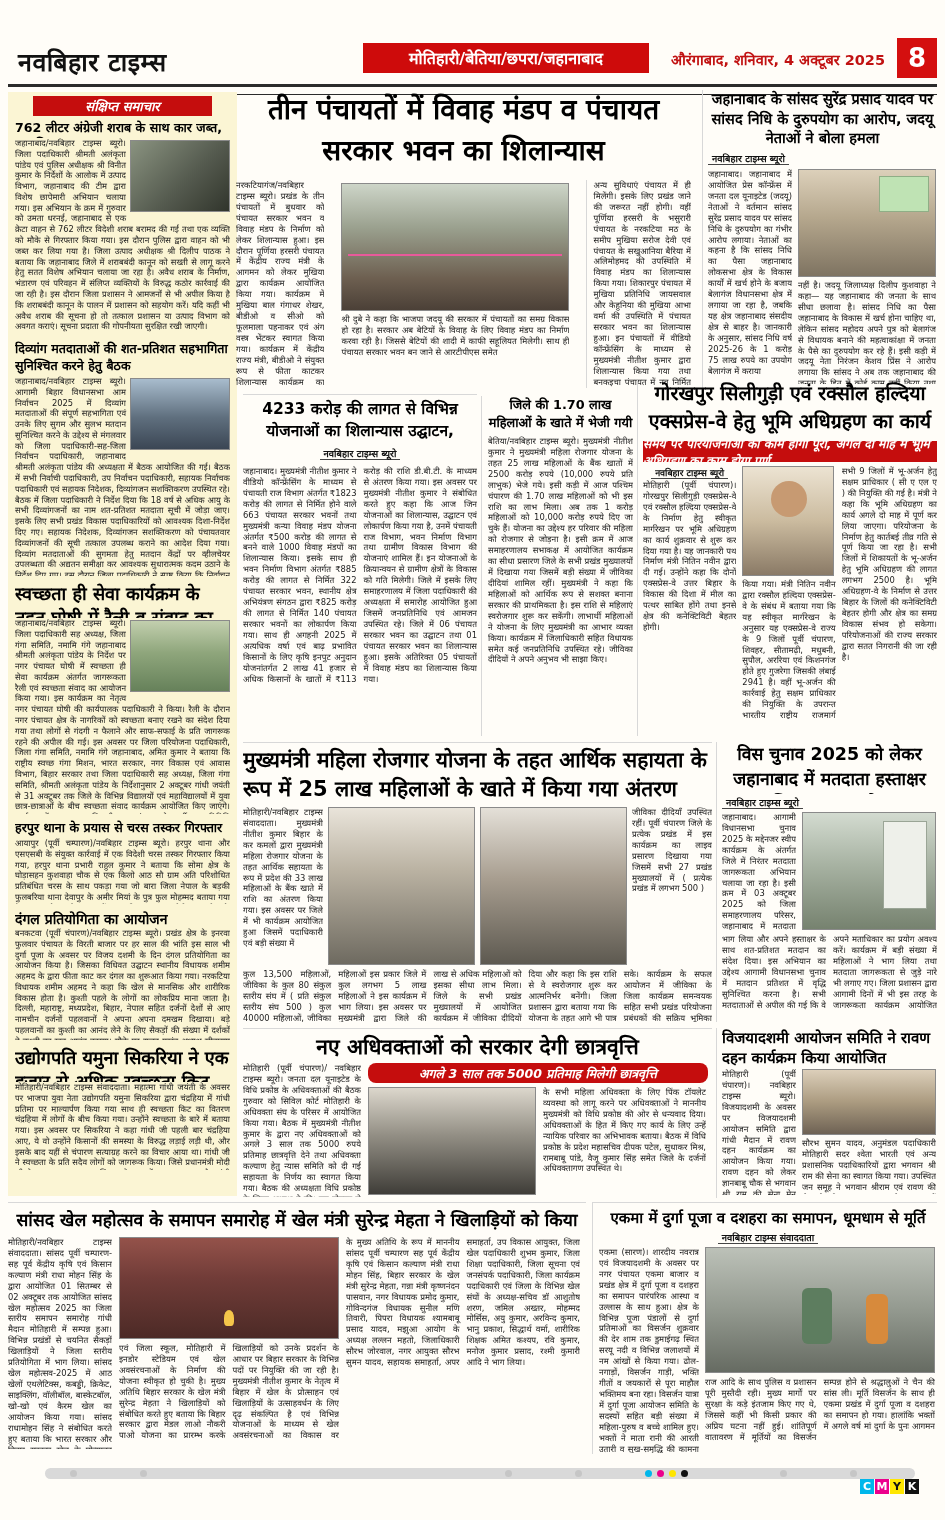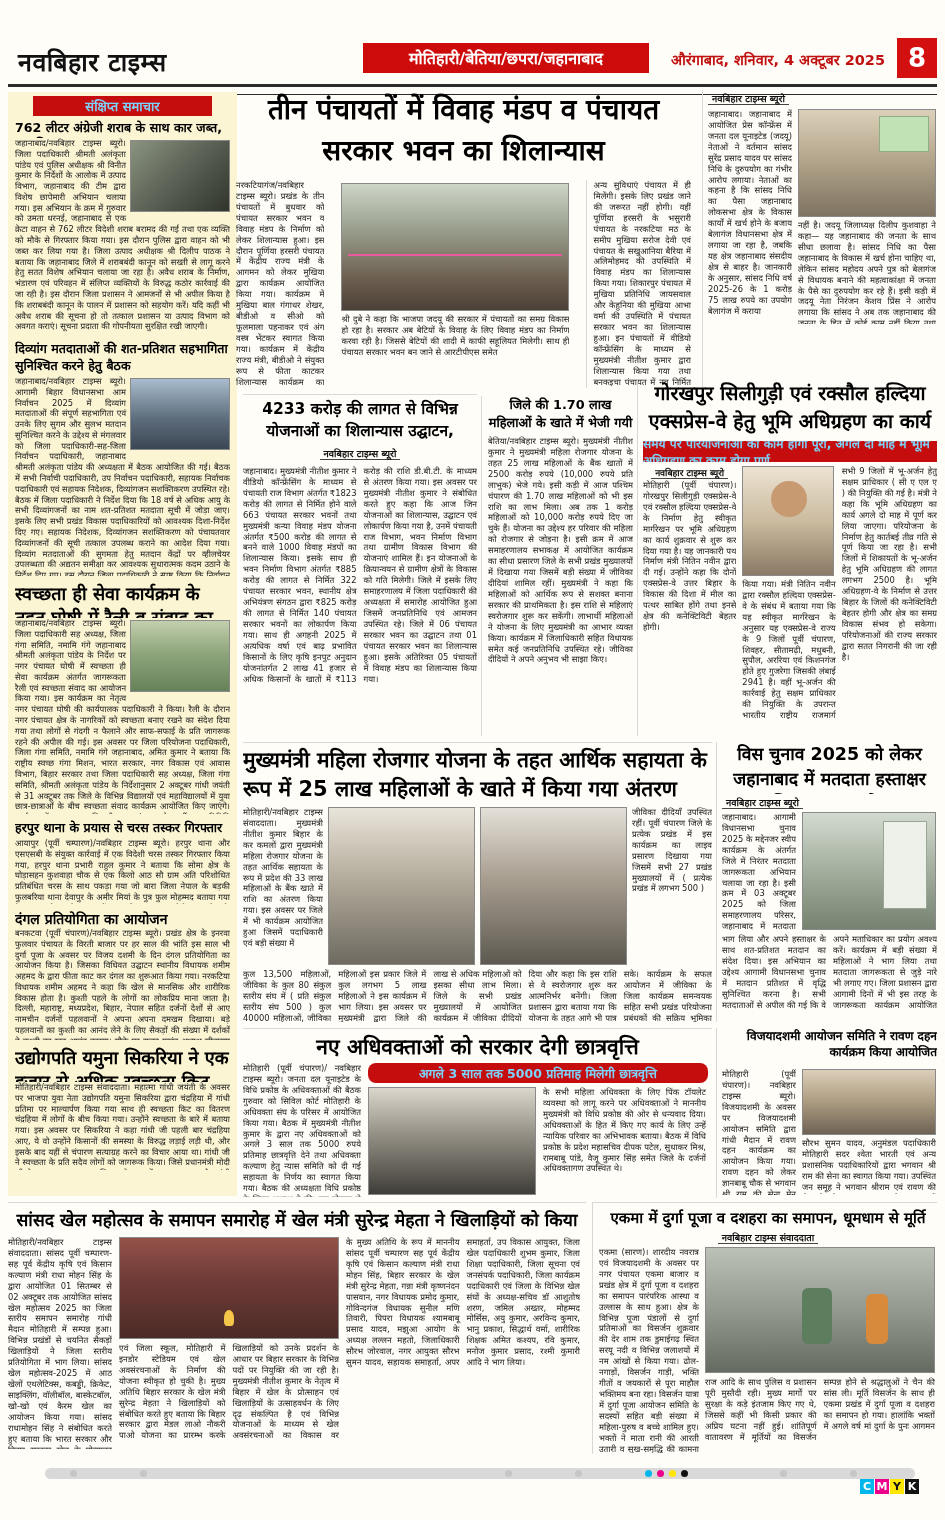--- a/index.html
+++ b/index.html
@@ -14,21 +14,21 @@
   .pagebox{position:absolute;right:0;top:2px;width:40px;height:40px;background:#d40f0f;color:#fff;
            font-size:26px;font-weight:bold;display:flex;align-items:center;justify-content:center;}
   .rules{position:absolute;left:8px;top:84px;width:929px;height:7px;border-top:3px solid #2b2b2b;border-bottom:1px solid #2b2b2b;}
   
   .region{position:absolute;overflow:hidden;}
   .body{font-size:8.4px;line-height:1.3;text-align:justify;color:#1c1c1c;overflow:hidden;}
   .hl{font-weight:bold;color:#000;overflow:hidden;}
   .byline{font-size:9.5px;font-weight:bold;text-align:center;overflow:hidden;}
   .byline span{border-bottom:1px solid #444;padding:0 4px;}
   .photo{border:1px solid #8a8a8a;box-sizing:border-box;flex:none;}
-  .banner{background:#c50d0d;color:#7dd3fc;font-weight:bold;display:flex;align-items:center;justify-content:center;overflow:hidden;}
+  .banner{background:#c50d0d;color:#ffffff;font-weight:bold;display:flex;align-items:center;justify-content:center;overflow:hidden;font-style:italic;}
   .cols2{column-count:2;column-gap:7px;}
   .cols5{column-count:5;column-gap:7px;}
   .row{display:flex;}
   .vr{border-left:1px solid #d8d8d8;}
   
   #rail{left:8px;top:92px;width:229px;height:1104px;background:#fbf5d4;padding:4px 7px;box-sizing:border-box;}
   #rail .sechead{height:20px;margin:0 18px 4px 18px;font-size:13px;}
   .brief .hl{font-size:13px;line-height:1.3;}
   .brief .body{font-size:8.3px;}
   .brief{margin-bottom:6px;}
@@ -103,20 +103,21 @@
         <div class="photo" style="width:228px;height:128px;background:linear-gradient(180deg,#cdd5c8 0%,#9aa08e 35%,#6d5f50 75%,#4b4037);position:relative;">
           <span style="position:absolute;left:6px;right:6px;top:70px;height:2px;background:#e85a9b;display:block;"></span>
         </div>
         <div class="body" style="width:228px;height:74px;margin-top:3px;">श्री दुबे ने कहा कि भाजपा जदयू की सरकार में पंचायतों का समग्र विकास हो रहा है। सरकार अब बेटियों के विवाह के लिए विवाह मंडप का निर्माण करवा रही है। जिससे बेटियों की शादी में काफी सहूलियत मिलेगी। साथ ही पंचायत सरकार भवन बन जाने से आरटीपीएस समेत</div>
       </div>
       <div class="body vr" style="width:108px;height:208px;padding-left:6px;">अन्य सुविधाएं पंचायत में ही मिलेंगी। इसके लिए प्रखंड जाने की जरूरत नहीं होगी। वहीं पूर्णिया हरसरी के भसुरारी पंचायत के नरकटिया मठ के समीप मुखिया सरोज देवी एवं पंचायत के सखुआनिया बैरिया में अलिमोहमद की उपस्थिति में विवाह मंडप का शिलान्यास किया गया। शिकारपुर पंचायत में मुखिया प्रतिनिधि जायसवाल और केहुनिया की मुखिया आभा वर्मा की उपस्थिति में पंचायत सरकार भवन का शिलान्यास हुआ। इन पंचायतों में वीडियो कॉन्फ्रेंसिंग के माध्यम से मुख्यमंत्री नीतीश कुमार द्वारा शिलान्यास किया गया तथा बनकइचा पंचायत में नव निर्मित पंचायत सरकार भवन का उद्घाटन भी किया गया।</div>
     </div>
   </div>
 
   <div class="region vr" style="left:702px;top:90px;width:235px;height:302px;padding-left:5px;box-sizing:border-box;">
+    <div class="hl" style="height:60px;font-size:14.5px;line-height:1.35;text-align:center;">जहानाबाद के सांसद सुरेंद्र प्रसाद यादव पर सांसद निधि के दुरुपयोग का आरोप, जदयू नेताओं ने बोला हमला</div>
     <div class="byline" style="height:15px;margin:2px 0;text-align:left;"><span>नवबिहार टाइम्स ब्यूरो</span></div>
     <div class="row" style="gap:6px;">
       <div class="body" style="width:84px;height:218px;">जहानाबाद। जहानाबाद में आयोजित प्रेस कॉन्फ्रेंस में जनता दल यूनाइटेड (जदयू) नेताओं ने वर्तमान सांसद सुरेंद्र प्रसाद यादव पर सांसद निधि के दुरुपयोग का गंभीर आरोप लगाया। नेताओं का कहना है कि सांसद निधि का पैसा जहानाबाद लोकसभा क्षेत्र के विकास कार्यों में खर्च होने के बजाय बेलागंज विधानसभा क्षेत्र में लगाया जा रहा है, जबकि यह क्षेत्र जहानाबाद संसदीय क्षेत्र से बाहर है। जानकारी के अनुसार, सांसद निधि वर्ष 2025-26 के 1 करोड़ 75 लाख रुपये का उपयोग बेलागंज में कराया</div>
       <div style="width:138px;">
         <div class="photo" style="width:138px;height:108px;background:linear-gradient(180deg,#dcd0ba,#b5a78d 45%,#7e7361);position:relative;">
           <span style="position:absolute;right:6px;top:6px;width:48px;height:34px;background:#bfe3b4;border:1px solid #8fae86;display:block;"></span>
         </div>
         <div class="body" style="width:138px;height:104px;margin-top:3px;">नहीं है। जदयू जिलाध्यक्ष दिलीप कुशवाहा ने कहा— यह जहानाबाद की जनता के साथ सीधा छलावा है। सांसद निधि का पैसा जहानाबाद के विकास में खर्च होना चाहिए था, लेकिन सांसद महोदय अपने पुत्र को बेलागंज से विधायक बनाने की महत्वाकांक्षा में जनता के पैसे का दुरुपयोग कर रहे हैं। इसी कड़ी में जदयू नेता निरंजन केशव प्रिंस ने आरोप लगाया कि सांसद ने अब तक जहानाबाद की जनता के हित में कोई काम नहीं किया तथा जनता के साथ विश्वासघात किया है। जदयू नेताओं ने इसकी जांच एवं पंचायतवार किए गए कार्यों का ब्यौरा सार्वजनिक करने की मांग की है।</div>
       </div>
     </div>
@@ -182,21 +183,21 @@
         <div class="banner" style="height:20px;font-size:12.5px;border-radius:8px;">अगले 3 साल तक 5000 प्रतिमाह मिलेगी छात्रवृत्ति</div>
         <div class="row" style="gap:7px;margin-top:4px;">
           <div class="photo" style="width:168px;height:108px;background:linear-gradient(180deg,#dcd7cc,#928e84 45%,#3f3d38);"></div>
           <div class="body" style="width:163px;height:108px;">के सभी महिला अधिवक्ता के लिए पिंक टॉयलेट व्यवस्था को लागू करने पर अधिवक्ताओं ने माननीय मुख्यमंत्री को विधि प्रकोष्ठ की ओर से धन्यवाद दिया। अधिवक्ताओं के हित में किए गए कार्य के लिए उन्हें न्यायिक परिवार का अभिभावक बताया। बैठक में विधि प्रकोष्ठ के प्रदेश महासचिव दीपक पटेल, सुधाकर मिश्र, रामबाबू पांडे, वैजू कुमार सिंह समेत जिले के दर्जनों अधिवक्तागण उपस्थित थे।</div>
         </div>
       </div>
     </div>
   </div>
 
   <div class="region vr" style="left:716px;top:1028px;width:221px;height:170px;padding-left:5px;box-sizing:border-box;">
-    <div class="hl" style="height:38px;font-size:12px;line-height:1.35;text-align:right;">विजयादशमी आयोजन समिति ने रावण दहन कार्यक्रम किया आयोजित</div>
+    <div class="hl" style="height:38px;font-size:15px;line-height:1.35;text-align:left;">विजयादशमी आयोजन समिति ने रावण दहन कार्यक्रम किया आयोजित</div>
     <div class="row" style="gap:6px;margin-top:3px;">
       <div class="body" style="width:74px;height:126px;">मोतिहारी (पूर्वी चंपारण)। नवबिहार टाइम्स ब्यूरो। विजयादशमी के अवसर पर विजयादशमी आयोजन समिति द्वारा गांधी मैदान में रावण दहन कार्यक्रम का आयोजन किया गया। रावण दहन को लेकर ज्ञानबाबू चौक से भगवान श्री राम की सेना मेन रोड, हॉस्पिटल चौक से होते हुए गांधी मैदान पहुंची। इस दौरान उप महापौर समेत नगर निगम के पदाधिकारी, जिला प्रशासन के अधिकारी एवं नगर आयुक्त</div>
       <div style="width:134px;">
         <div class="photo" style="width:134px;height:66px;background:linear-gradient(180deg,#dccfba,#ab9b80 50%,#6e6254);"></div>
         <div class="body" style="width:134px;height:56px;margin-top:3px;">सौरभ सुमन यादव, अनुमंडल पदाधिकारी मोतिहारी सदर श्वेता भारती एवं अन्य प्रशासनिक पदाधिकारियों द्वारा भगवान श्री राम की सेना का स्वागत किया गया। उपस्थित जन समूह ने भगवान श्रीराम एवं रावण की सेना के बीच युद्ध का स्वांग देखा। बाद में मुख्य अतिथि सांसद श्री सिंह ने प्रतीकात्मक तीर चलाया और रावण धूधू कर जल गया।</div>
       </div>
     </div>
   </div>
 
   <div class="region" style="left:8px;top:1202px;width:578px;height:252px;border-top:1px solid #d8d8d8;padding-top:4px;box-sizing:border-box;">

